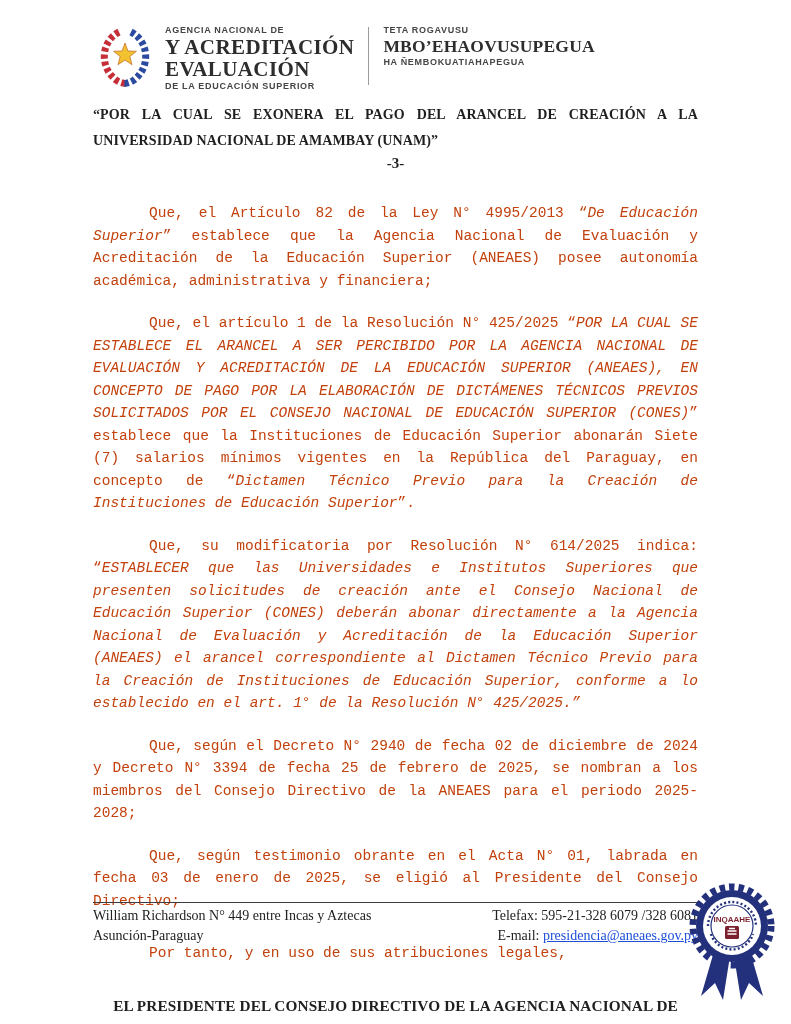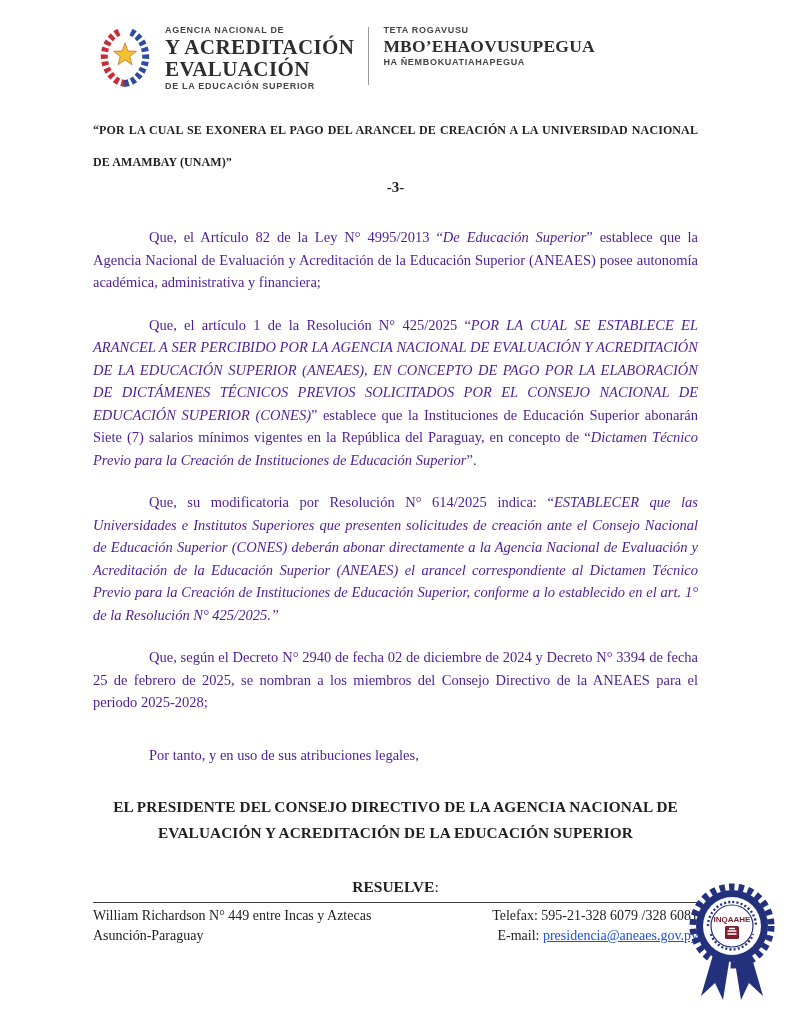--- a/index.html
+++ b/index.html
@@ -20,26 +20,26 @@
   .lh-right { padding-left:14px; }
   .lh-small {
     font-family:"Liberation Sans", sans-serif; font-size:9px; font-weight:bold;
     letter-spacing:0.7px; color:#454545; line-height:12px;
   }
   .lh-big-left { font-size:21px; font-weight:bold; letter-spacing:0.4px; color:#2d2d2d; line-height:22px; }
   .lh-big-right { font-size:17.5px; font-weight:bold; letter-spacing:0.2px; color:#2d2d2d; line-height:20px; }
 
   
   .doc-title { text-align:center; font-weight:bold; font-size:15.5px; margin-top:22px; letter-spacing:0.2px; }
-  .doc-subject { margin-top:22px; font-weight:bold; font-size:12px; line-height:32px; text-align:justify; letter-spacing:0.1px; }
+  .doc-subject { margin-top:10px; font-weight:bold; font-size:14px; line-height:26px; text-align:justify; letter-spacing:0.1px; }
   .page-number { text-align:center; font-weight:bold; font-size:15px; margin-top:1px; }
 
   p.body-par {
     font-size:14.5px; line-height:22.5px; text-align:justify;
-    text-indent:56px; margin-top:20px; color:#4c1d95;
+    text-indent:56px; margin-top:20px; color:#c2410c;font-family:Liberation Mono, monospace;
   }
   p.first-par { margin-top:30px; }
   p.no-justify { text-align:left; margin-top:30px; }
   .run-italic { font-style:italic; }
   .run-normal { font-style:normal; }
 
   .authority-heading {
     text-align:center; font-weight:bold; font-size:15.3px; line-height:26px;
     margin-top:28px; letter-spacing:0.1px;
   }
@@ -89,20 +89,21 @@
     <main>
 
       <p class="doc-subject">“POR LA CUAL SE EXONERA EL PAGO DEL ARANCEL DE CREACIÓN A LA UNIVERSIDAD NACIONAL DE AMAMBAY (UNAM)”</p>
 
       <div class="page-number">-3-</div>
 
       <p class="body-par first-par"><span class="run-normal">Que, el Artículo 82 de la Ley N° 4995/2013 “</span><span class="run-italic">De Educación Superior</span><span class="run-normal">” establece que la Agencia Nacional de Evaluación y Acreditación de la Educación Superior (ANEAES) posee autonomía académica, administrativa y financiera;</span></p>
       <p class="body-par"><span class="run-normal">Que, el artículo 1 de la Resolución N° 425/2025 “</span><span class="run-italic">POR LA CUAL SE ESTABLECE EL ARANCEL A SER PERCIBIDO POR LA AGENCIA NACIONAL DE EVALUACIÓN Y ACREDITACIÓN DE LA EDUCACIÓN SUPERIOR (ANEAES), EN CONCEPTO DE PAGO POR LA ELABORACIÓN DE DICTÁMENES TÉCNICOS PREVIOS SOLICITADOS POR EL CONSEJO NACIONAL DE EDUCACIÓN SUPERIOR (CONES)</span><span class="run-normal">” establece que la Instituciones de Educación Superior abonarán Siete (7) salarios mínimos vigentes en la República del Paraguay, en concepto de “</span><span class="run-italic">Dictamen Técnico Previo para la Creación de Instituciones de Educación Superior</span><span class="run-normal">”.</span></p>
       <p class="body-par"><span class="run-normal">Que, su modificatoria por Resolución N° 614/2025 indica: “</span><span class="run-italic">ESTABLECER que las Universidades e Institutos Superiores que presenten solicitudes de creación ante el Consejo Nacional de Educación Superior (CONES) deberán abonar directamente a la Agencia Nacional de Evaluación y Acreditación de la Educación Superior (ANEAES) el arancel correspondiente al Dictamen Técnico Previo para la Creación de Instituciones de Educación Superior, conforme a lo establecido en el art. 1° de la Resolución N° 425/2025.”</span></p>
       <p class="body-par"><span class="run-normal">Que, según el Decreto N° 2940 de fecha 02 de diciembre de 2024 y Decreto N° 3394 de fecha 25 de febrero de 2025, se nombran a los miembros del Consejo Directivo de la ANEAES para el periodo 2025-2028;</span></p>
+      <p class="body-par"><span class="run-normal">Que, según testimonio obrante en el Acta N° 01, labrada en fecha 03 de enero de 2025, se eligió al Presidente del Consejo Directivo;</span></p>
       <p class="body-par no-justify"><span class="run-normal">Por tanto, y en uso de sus atribuciones legales,</span></p>
 
       <h2 class="authority-heading">EL PRESIDENTE DEL CONSEJO DIRECTIVO DE LA AGENCIA NACIONAL DE EVALUACIÓN Y ACREDITACIÓN DE LA EDUCACIÓN SUPERIOR</h2>
 
       <div class="resolve-line">
         <span class="bold">RESUELVE</span><span>:</span>
       </div>
     </main>
   </div>
 

